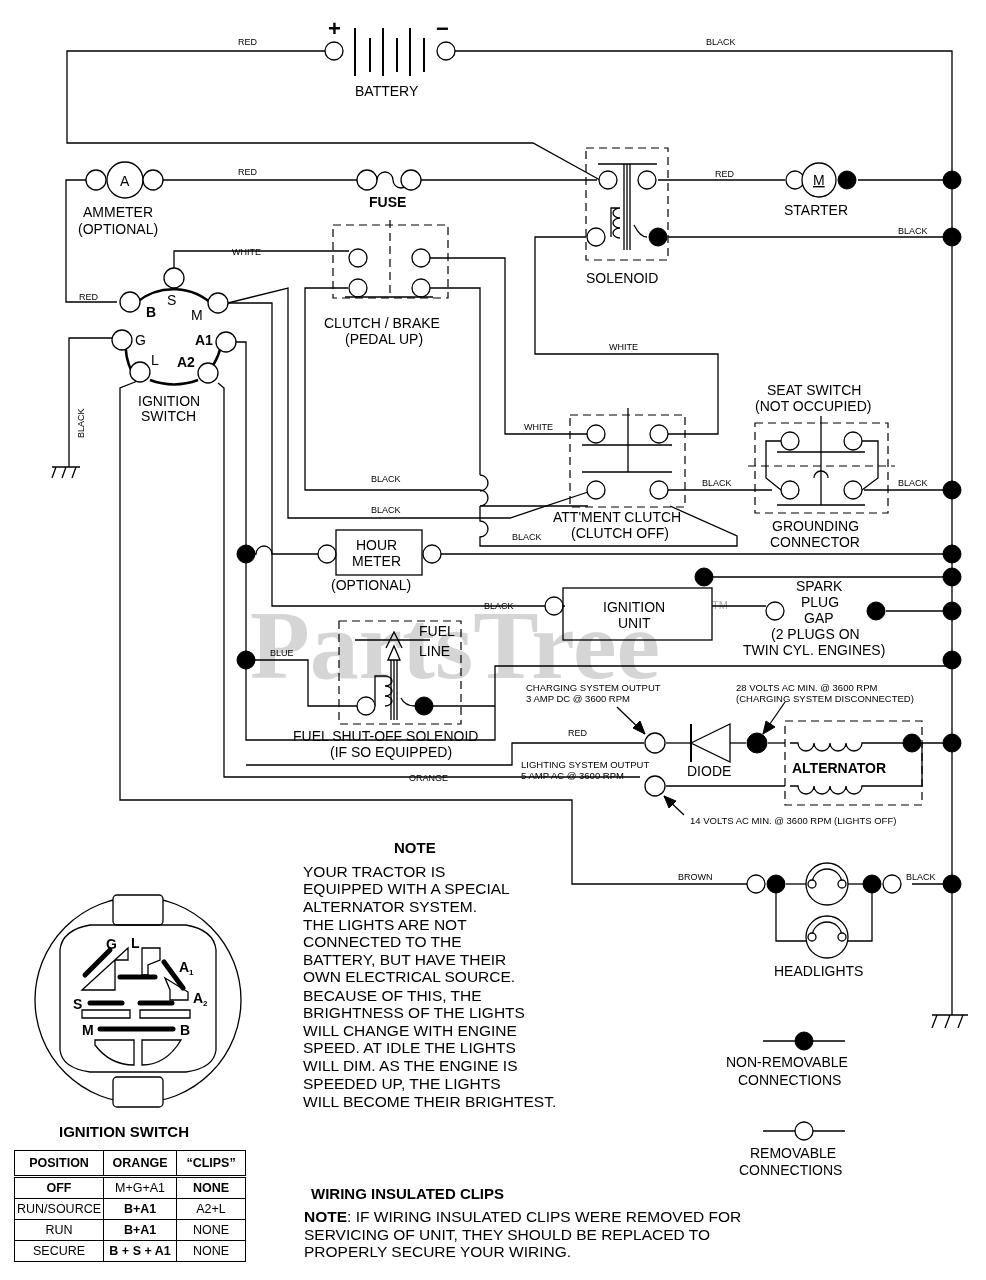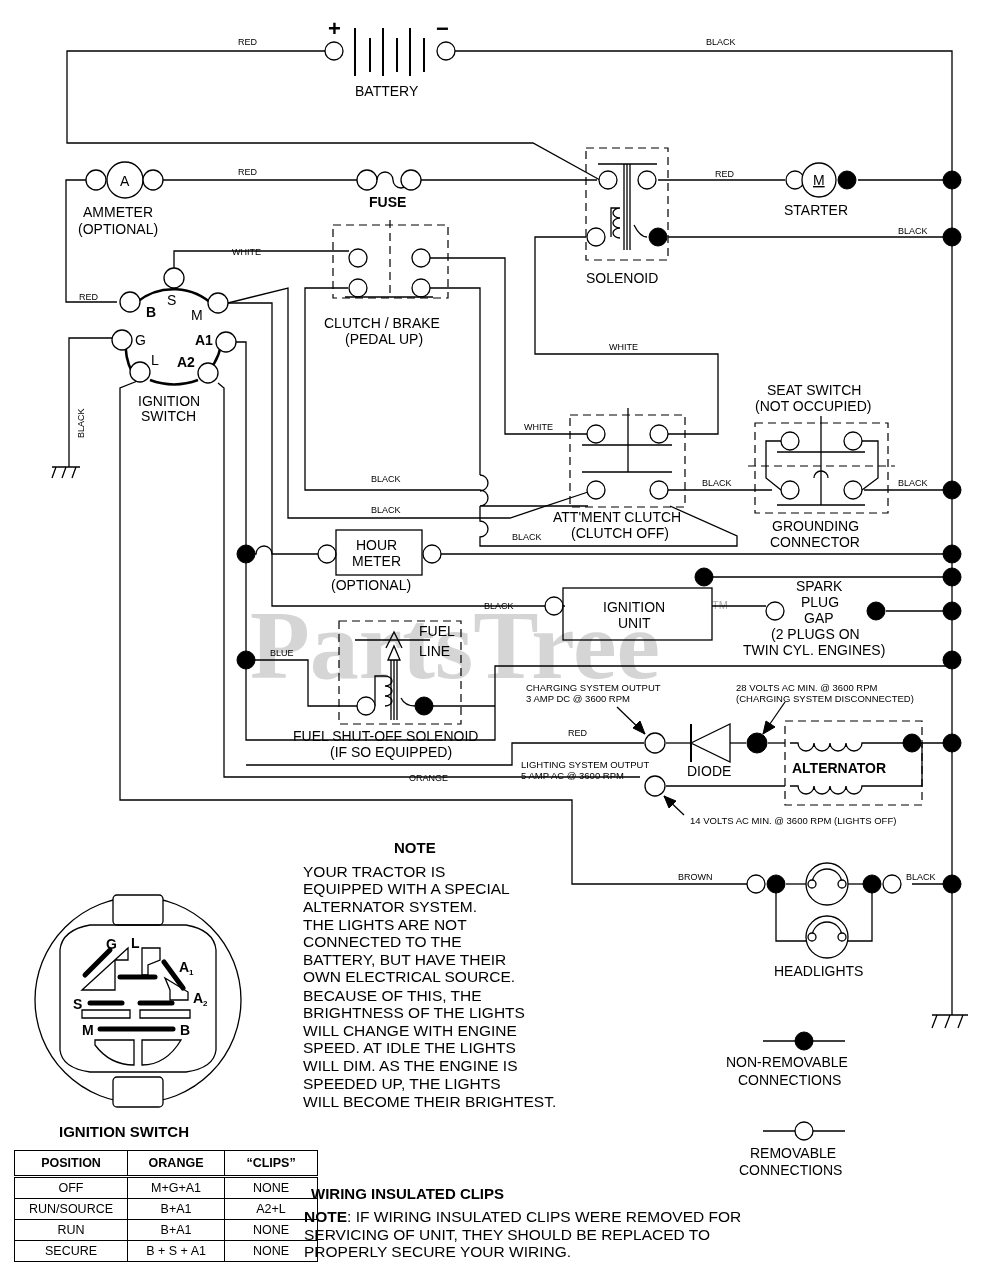--- a/index.html
+++ b/index.html
@@ -11,23 +11,23 @@
   .ot { fill:#fff; stroke:#000; stroke-width:1.3; }
   .ft { fill:#000; stroke:#000; stroke-width:1; }
   .lbl { font-family:"Liberation Sans", sans-serif; fill:#000; }
   .wl { font-size:9px; }
   .cl { font-size:14px; }
   .cb { font-size:14px; font-weight:bold; }
   .sm { font-size:9.5px; }
   .note { font-size:15.5px; }
   .wm { font-family:"Liberation Serif", serif; font-size:98px; font-weight:bold; fill:#c8c8c8; opacity:0.75; }
   table.ign { position:absolute; left:14px; top:1150px; border-collapse:collapse; font-size:12.5px; font-family:"Liberation Sans", sans-serif; }
-  table.ign td, table.ign th { border:1px solid #000; text-align:center; padding:1px 14px; height:18px; }
+  table.ign td, table.ign th { border:1px solid #000; text-align:center; padding:1px 2px; height:18px; }
   table.ign th { font-weight:bold; height:22px; border-bottom:3px double #000; }
-  table.ign td.b { font-weight:normal; }
+  table.ign td.b { font-weight:bold; }
 </style>
 </head>
 <body>
 
 <svg width="986" height="1280" viewBox="0 0 986 1280">
 
   <text class="wm" x="250" y="678">PartsTree</text>
   <text class="lbl" x="712" y="609" style="font-size:11px;fill:#aaa">TM</text>
 
   <g>

